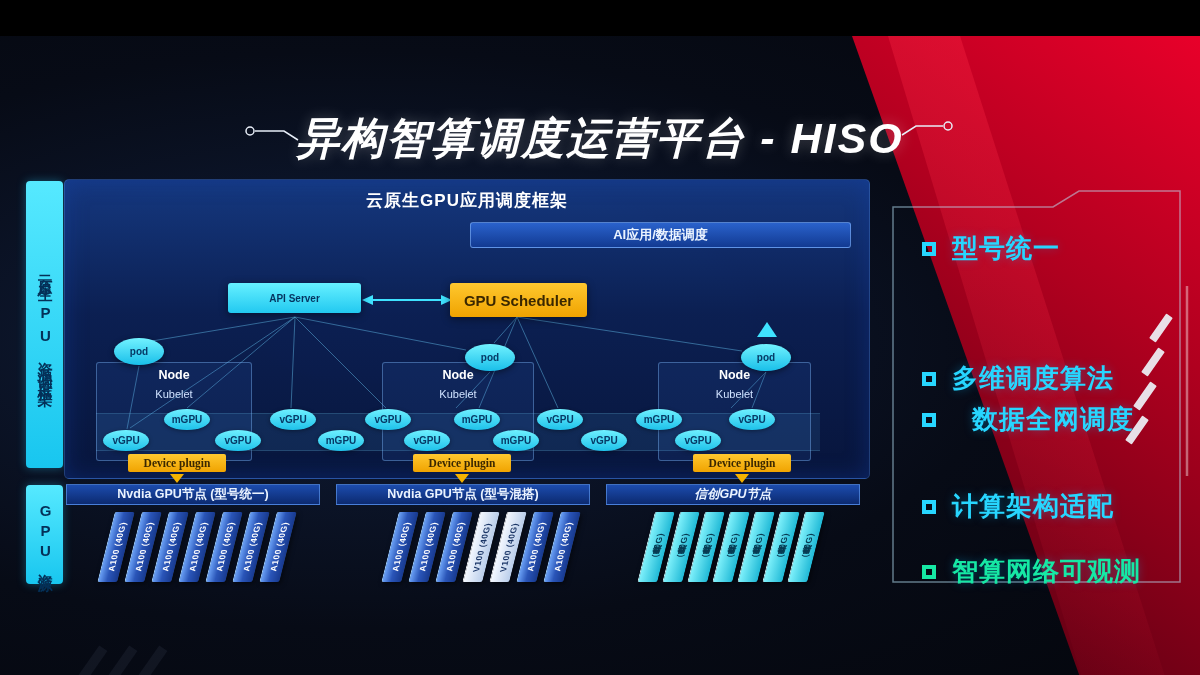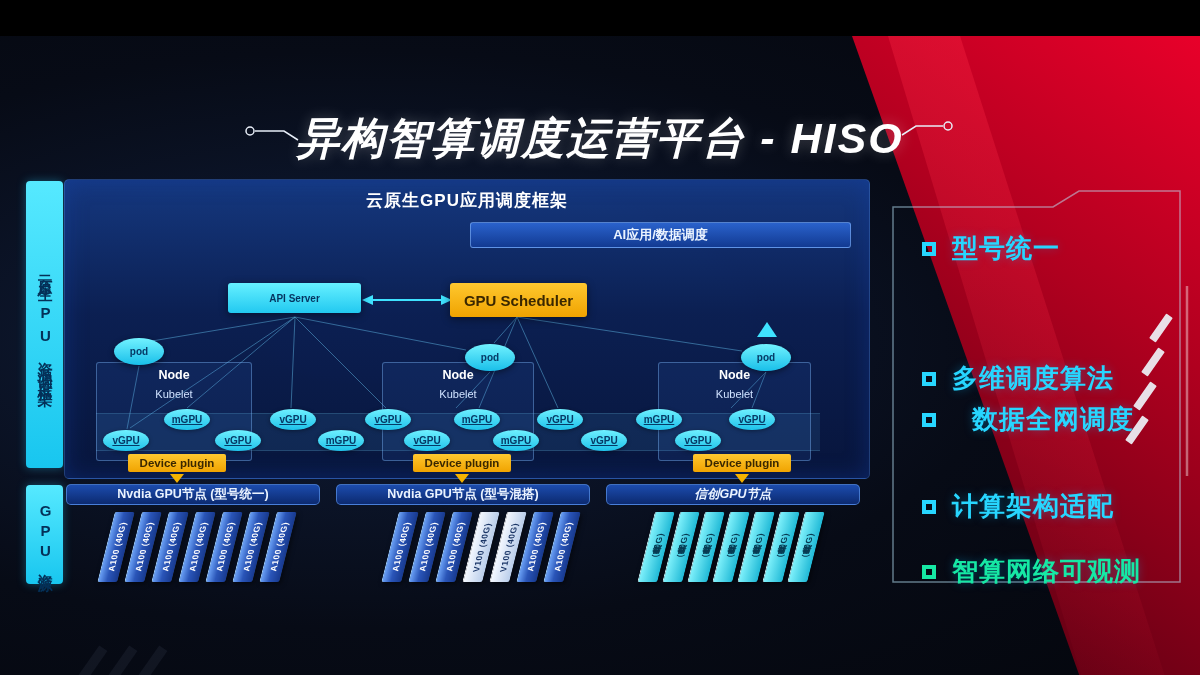--- a/index.html
+++ b/index.html
@@ -56,27 +56,27 @@
   .node-box .n-sub { text-align:center; color:#cfe2ff; font-size:11px; margin-top:6px; }
 
   .band { position:absolute; left:96px; top:377px; width:724px; height:38px;
     background:rgba(90,200,255,.10); border-top:1px solid rgba(130,220,255,.18); border-bottom:1px solid rgba(130,220,255,.18); }
 
   .pod-ellipse { position:absolute; width:50px; height:27px; border-radius:50%;
     background:linear-gradient(180deg,#72f2ff,#19bfe9); color:#063a66; font-size:10px; font-weight:bold;
     display:flex; align-items:center; justify-content:center; box-shadow:0 2px 6px rgba(0,0,0,.45);text-align:center; }
   .gpu-ellipse { position:absolute; width:46px; height:21px; border-radius:50%;
     background:linear-gradient(180deg,#6ff0ff,#1ec2ea); color:#063a66; font-size:10px; font-weight:bold;
-    display:flex; align-items:center; justify-content:center; box-shadow:0 1px 4px rgba(0,0,0,.4);text-decoration:underline; }
+    display:flex; align-items:center; justify-content:center; box-shadow:0 1px 4px rgba(0,0,0,.4); }
 
   .dev-plugin { position:absolute; top:418px; width:98px; height:18px; border-radius:2px;
     background:linear-gradient(180deg,#ffc82f,#f0a300); color:#3a2700; font-size:11.5px; font-weight:bold;
-    display:flex; align-items:center; justify-content:center; }
-
-  .node-type-bar { position:absolute; top:448px; width:254px; height:21px; border-radius:5px;
+    display:flex; align-items:center; justify-content:center;font-family:Liberation Serif, serif; }
+
+  .node-type-bar { position:absolute; top:448px; width:254px; height:21px; border-radius:0;
     background:linear-gradient(180deg,#1c4cae,#0c2a70); border:1px solid rgba(110,170,255,.55);
     color:#eaf3ff; font-size:12.5px; font-weight:bold; display:flex; align-items:center; justify-content:center; }
 
   .gpu-card { position:absolute; top:476px; width:20px; height:70px; transform:skewX(-14deg);
     border-radius:2px; display:flex; align-items:center; justify-content:center; box-shadow:2px 2px 5px rgba(0,0,0,.5); }
   .gpu-card span { writing-mode:vertical-rl; transform:rotate(180deg); font-size:8.5px; font-weight:bold;
     white-space:nowrap; letter-spacing:.5px; }
   .card-blue  { background:linear-gradient(90deg,#6aa0f5 0%,#2a55b8 45%,#17398e 100%); color:#fff; border-left:1px solid rgba(180,225,255,.9); }
   .card-light { background:linear-gradient(90deg,#f4f8ff 0%,#b9cdea 100%); color:#1a3566; border-left:1px solid #fff; }
   .card-cyan  { background:linear-gradient(90deg,#80f1fb 0%,#1fb9d6 100%); color:#073a52; border-left:1px solid #cffcff; }

